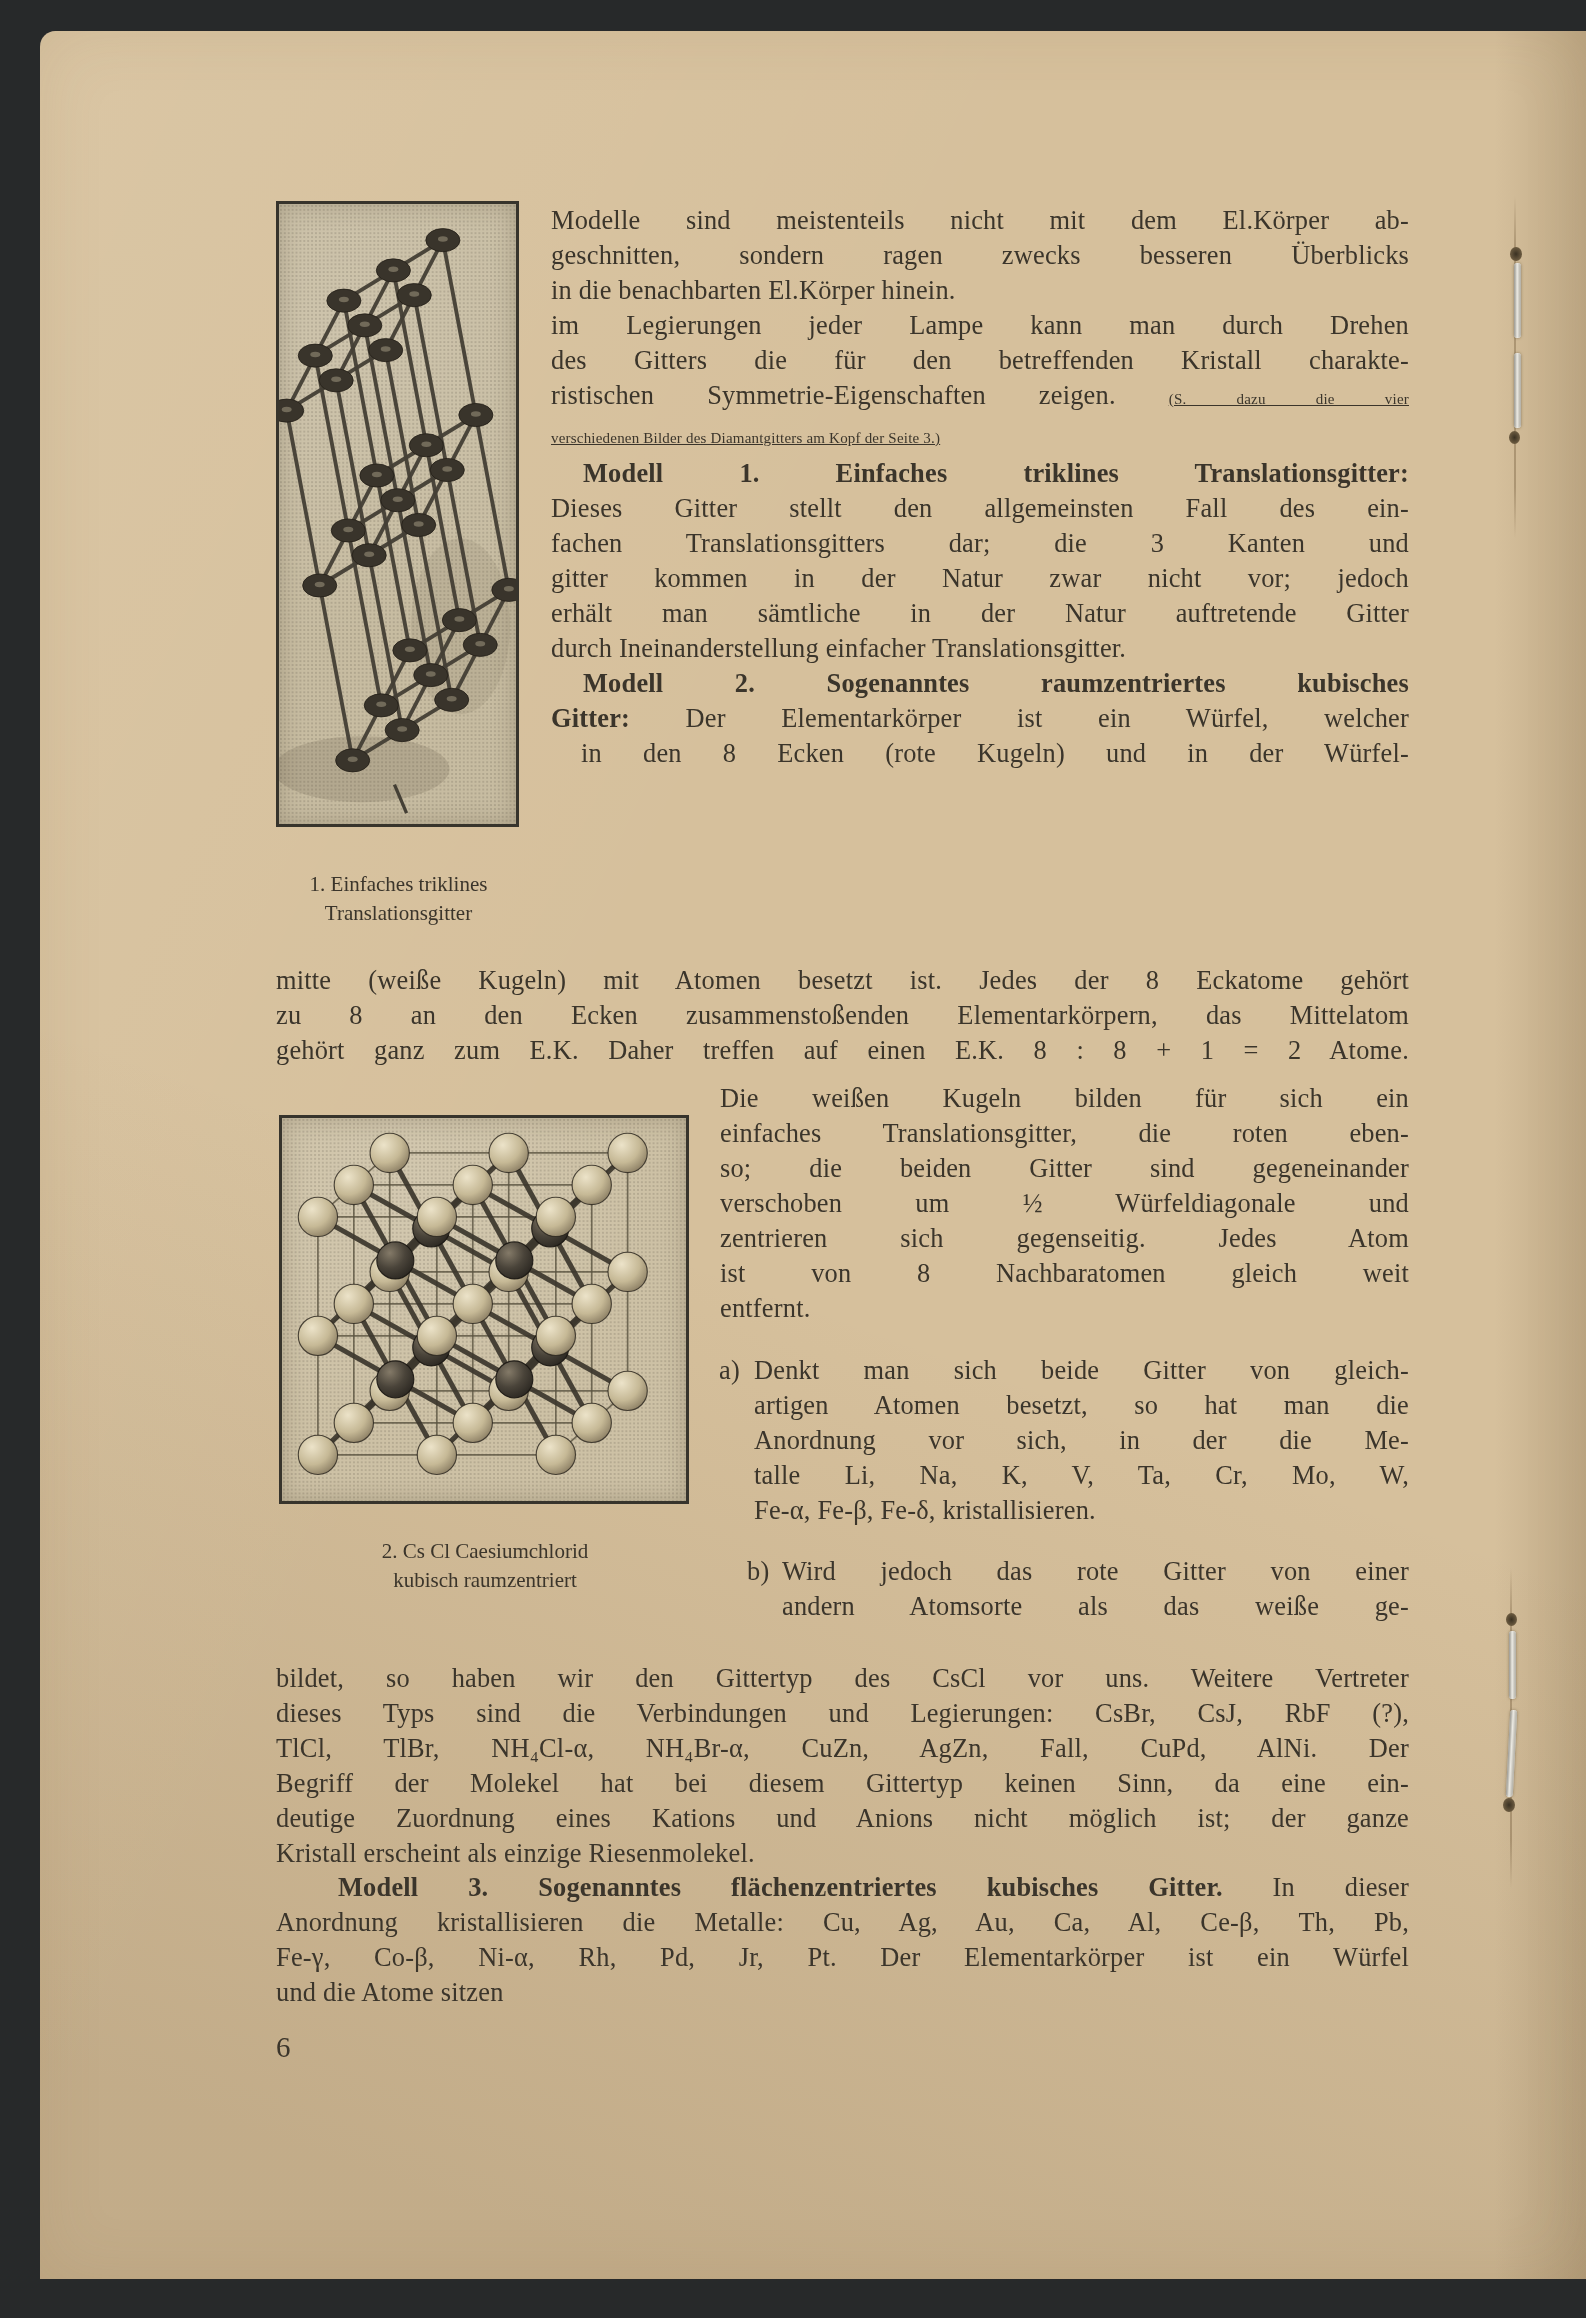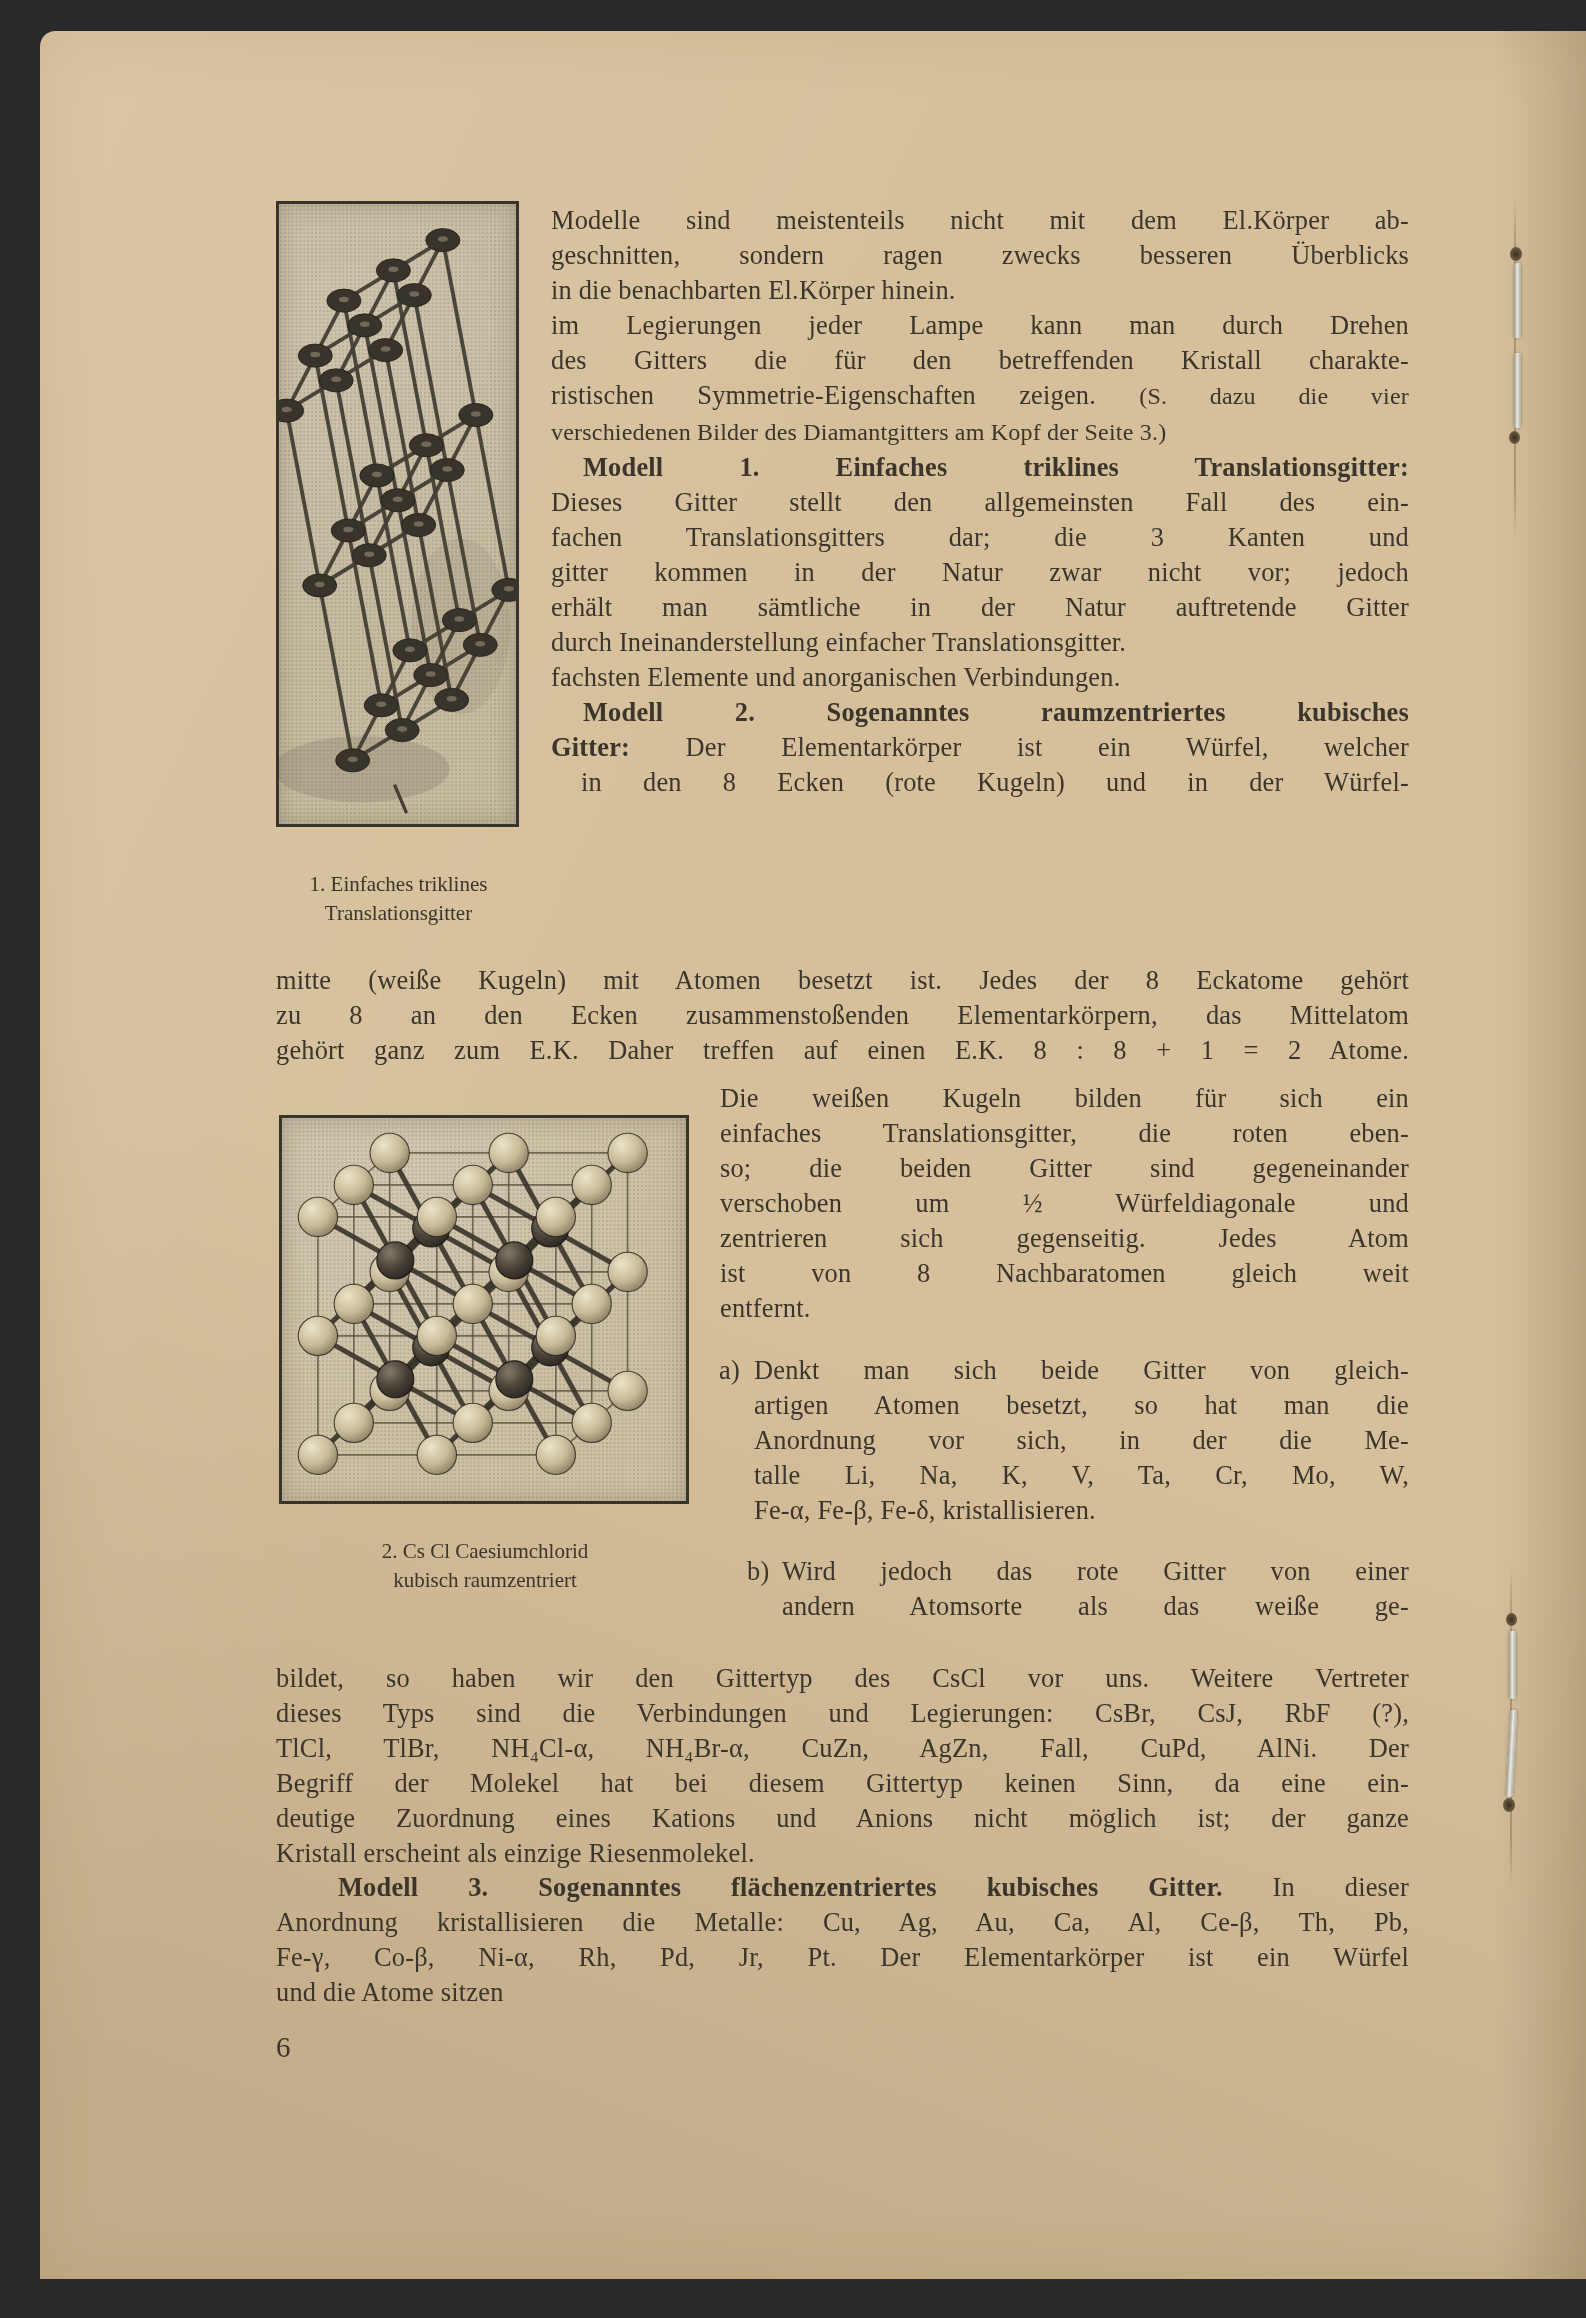--- a/index.html
+++ b/index.html
@@ -30,21 +30,21 @@
   }
   .abs{position:absolute;}
   
   .tblock{position:absolute;}
   .tline{position:relative;min-height:35px;line-height:35px;font-size:26.4px;letter-spacing:0.2px;}
   .just{text-align:justify;text-align-last:justify;}
   .ind1{text-indent:32px;}
   .ind2{text-indent:62px;}
   .off1{margin-left:30px;}
   .b{font-weight:700;}
-  .sm{font-size:24px;}
+  .sm{font-size:15px;text-decoration:underline;}
   .list .tline{padding-left:35px;}
   .hang{position:absolute;left:0;top:0;}
   #colA{left:511px;top:172px;width:858px;}
   #full1{left:236px;top:932px;width:1133px;}
   #colB1{left:680px;top:1050px;width:689px;}
   #colB2{left:679px;top:1322px;width:690px;}
   #colB3{left:707px;top:1523px;width:662px;}
   #full2{left:236px;top:1630px;width:1133px;}
   #m3{left:236px;top:1839px;width:1133px;}
   #pagenum{left:236px;top:1997px;font-size:29px;line-height:39px;}
@@ -381,21 +381,20 @@
       <div class="tline just"><span class="r">im Legierungen jeder Lampe kann man durch Drehen</span></div>
       <div class="tline just"><span class="r">des Gitters die für den betreffenden Kristall charakte-</span></div>
       <div class="tline just"><span class="r">ristischen Symmetrie-Eigenschaften zeigen. </span><span class="sm">(S. dazu die vier</span></div>
       <div class="tline"><span class="sm">verschiedenen Bilder des Diamantgitters am Kopf der Seite 3.)</span></div>
       <div class="tline just ind1"><span class="b">Modell 1.  Einfaches triklines Translationsgitter:</span></div>
       <div class="tline just"><span class="r">Dieses Gitter stellt den allgemeinsten Fall des ein-</span></div>
       <div class="tline just"><span class="r">fachen Translationsgitters dar; die 3 Kanten und</span></div>
       <div class="tline just"><span class="r">gitter kommen in der Natur zwar nicht vor; jedoch</span></div>
       <div class="tline just"><span class="r">erhält man sämtliche in der Natur auftretende Gitter</span></div>
       <div class="tline"><span class="r">durch Ineinanderstellung einfacher Translationsgitter.</span></div>
-      <div class="tline"><span class="r">fachsten Elemente und anorganischen Verbindungen.</span></div>
       <div class="tline just ind1"><span class="b">Modell 2.  Sogenanntes raumzentriertes kubisches</span></div>
       <div class="tline just"><span class="b">Gitter: </span><span class="r">Der Elementarkörper ist ein Würfel, welcher</span></div>
       <div class="tline just off1"><span class="r">in den 8 Ecken  (rote Kugeln) und in der Würfel-</span></div>
     </div>
   <div class="tblock" id="full1">
       <div class="tline just"><span class="r">mitte (weiße Kugeln) mit Atomen besetzt ist. Jedes der 8 Eckatome gehört</span></div>
       <div class="tline just"><span class="r">zu 8 an den Ecken zusammenstoßenden Elementarkörpern, das Mittelatom</span></div>
       <div class="tline just"><span class="r">gehört ganz zum E.K. Daher treffen auf einen E.K. 8 : 8 + 1 = 2 Atome.</span></div>
     </div>
   <div class="tblock" id="colB1">

